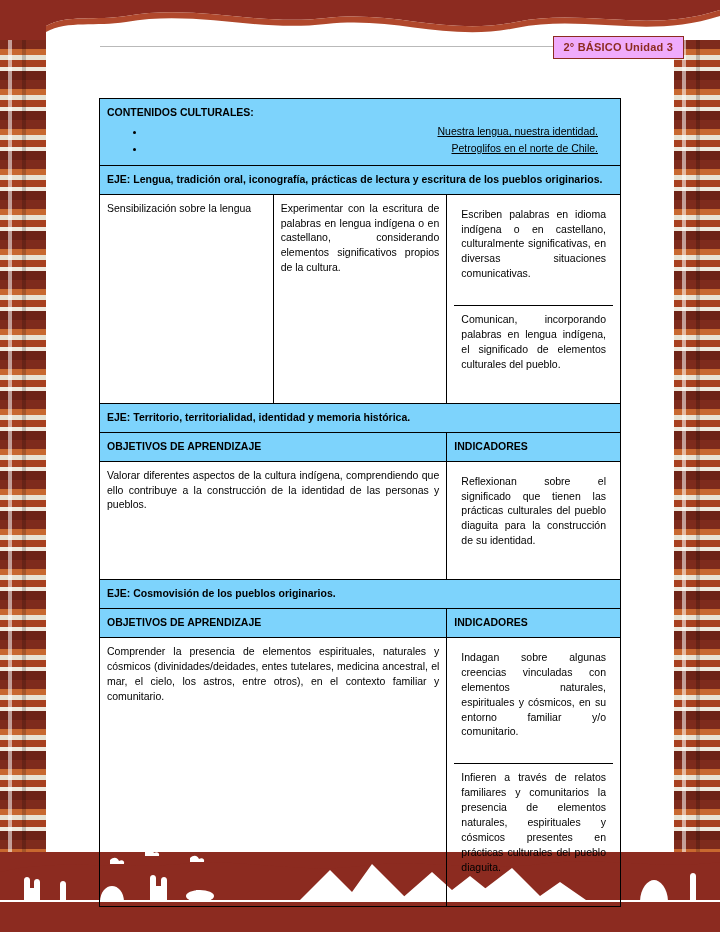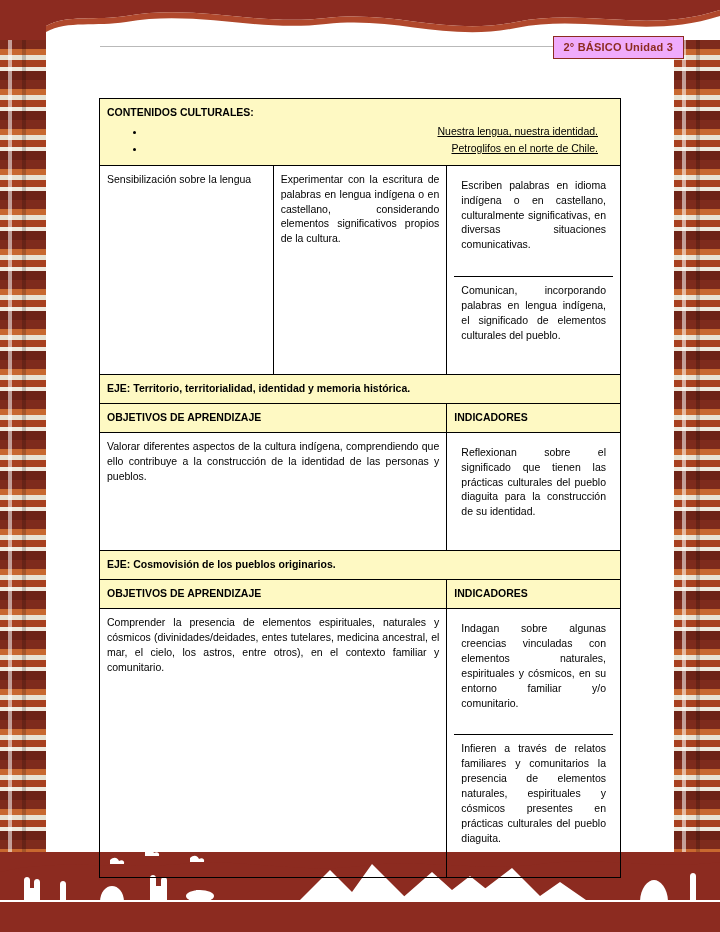--- a/index.html
+++ b/index.html
@@ -132,21 +132,21 @@
   table.main td, table.main th {
     border: 1px solid #000000;
     vertical-align: top;
     padding: 6px 7px 7px 7px;
     font-size: 10.5px;
     line-height: 1.42;
     color: #000000;
     text-align: justify;
   }
   .peach {
-    background: #fef9c3;
+    background: #7dd3fc;
   }
   .bold { font-weight: bold; }
   .hdr-cell { font-weight: bold; }
   .center-ctx { text-align: justify; }
 
   ul.bullets {
     margin: 4px 0 2px 0;
     padding-left: 24px;
   }
   ul.bullets li {
@@ -230,20 +230,23 @@
           <td class="peach" colspan="3">
             <div class="bold">CONTENIDOS CULTURALES:</div>
             <ul class="bullets">
               <li>Nuestra lengua, nuestra identidad.</li>
               <li>Petroglifos en el norte de Chile.</li>
             </ul>
           </td>
         </tr>
 
         <tr>
+          <td class="peach bold" colspan="3">EJE: Lengua, tradición oral, iconografía, prácticas de lectura y escritura de los pueblos originarios.</td>
+        </tr>
+        <tr>
           <td class="center-ctx">Sensibilización sobre la lengua</td>
           <td>Experimentar con la escritura de palabras en lengua indígena o en castellano, considerando elementos significativos propios de la cultura.</td>
           <td class="nopad">
             <table class="sub">
               <tbody>
                 <tr>
                     <td>Escriben palabras en idioma indígena o en castellano, culturalmente significativas, en diversas situaciones comunicativas.</td>
                   </tr>
                 <tr>
                     <td>Comunican, incorporando palabras en lengua indígena, el significado de elementos culturales del pueblo.</td>

